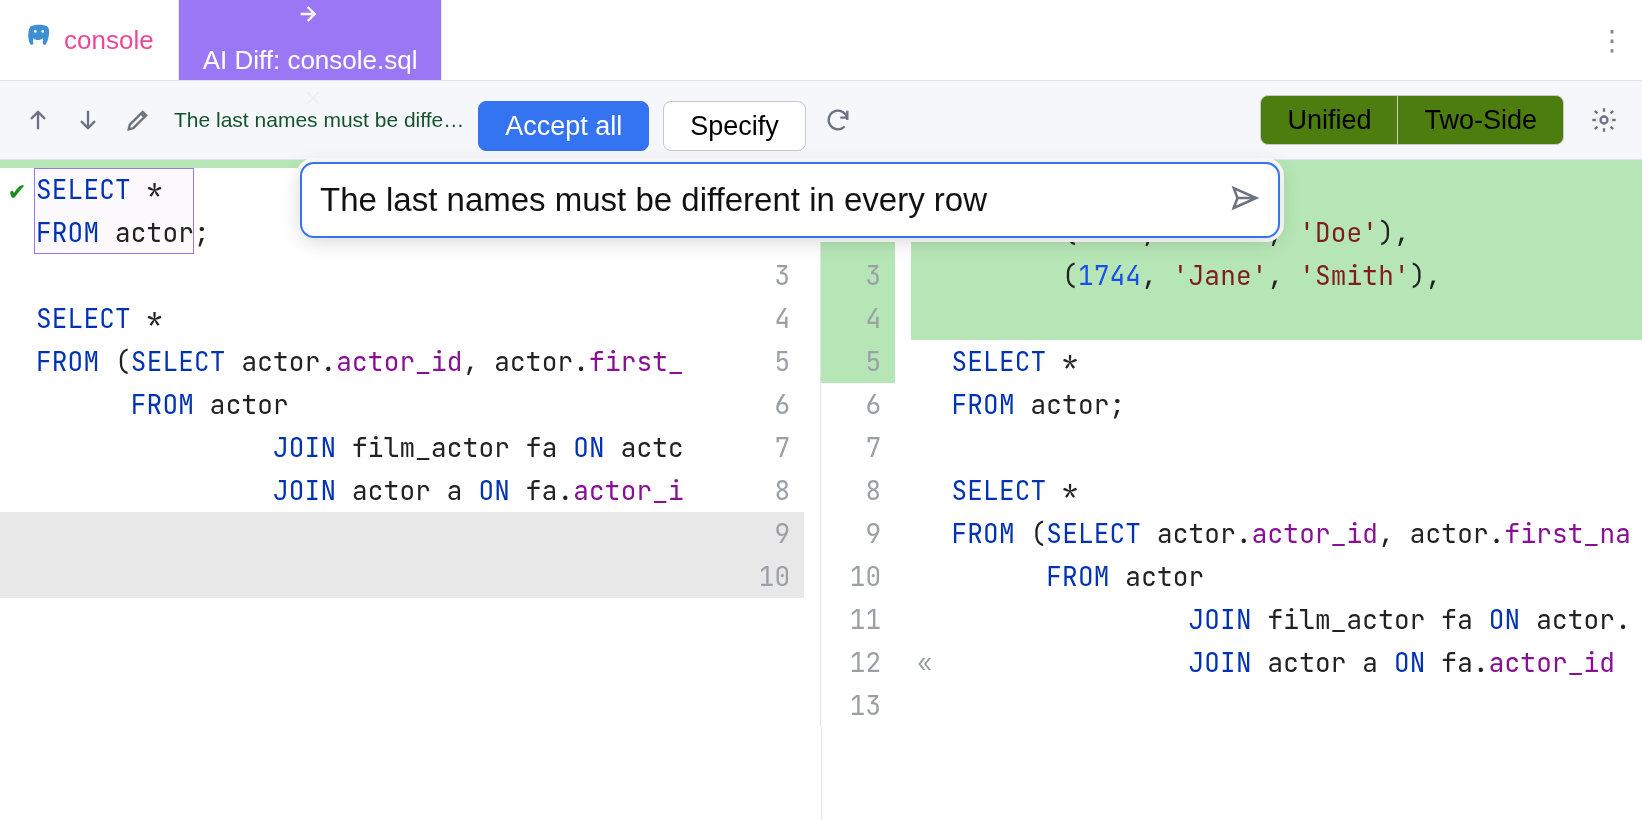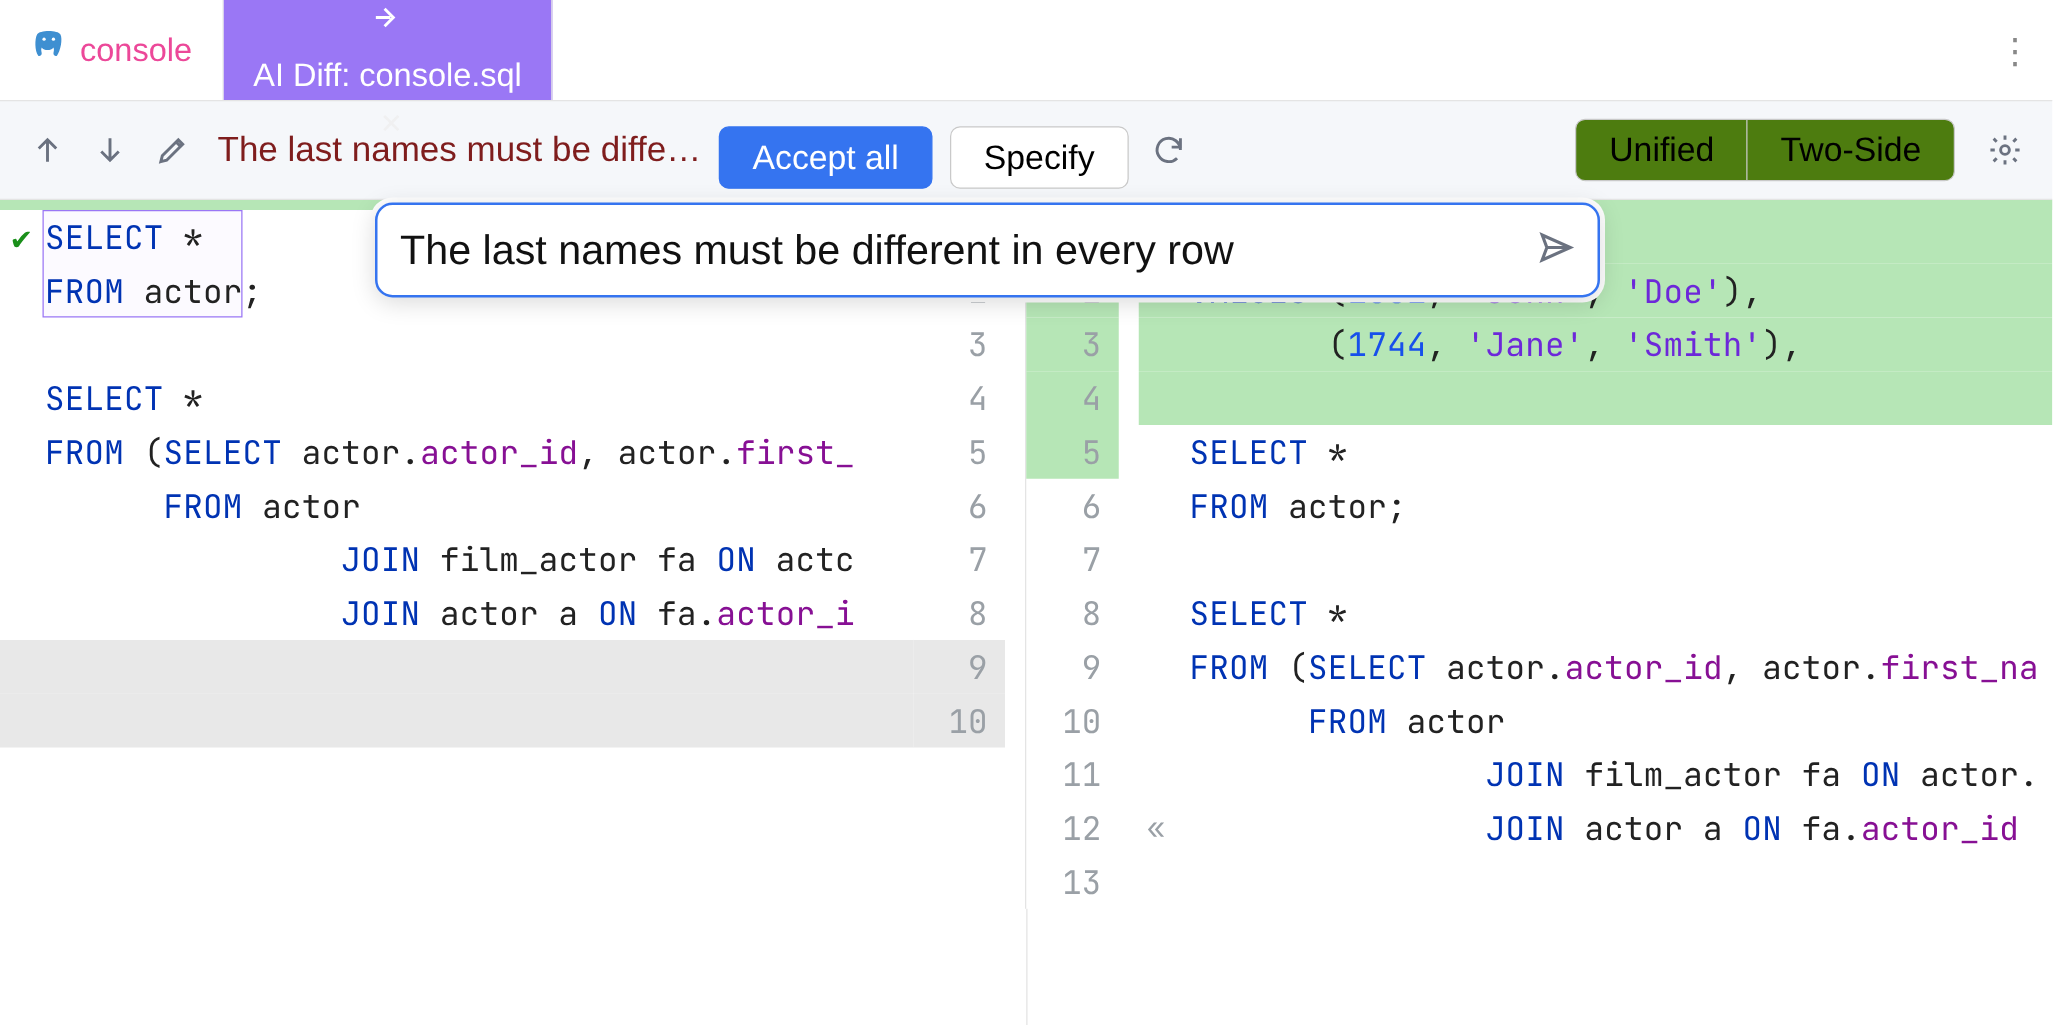--- a/index.html
+++ b/index.html
@@ -14,21 +14,21 @@
   .elephant-icon svg { width: 30px; height: 30px; }
   .diff-icon svg { width: 28px; height: 28px; }
   .close { font-size: 22px; opacity: 0.7; margin-left: 6px; }
   .tabbar-spacer { flex: 1; }
   .kebab { width: 60px; display: flex; align-items: center; justify-content: center; color: #888; font-size: 28px; }
 
   
   .toolbar { display: flex; align-items: center; height: 80px; background: #f5f7fa; border-top: 1px solid #e4e4e4; border-bottom: 1px solid #e4e4e4; padding: 0 20px; gap: 14px; }
   .tb-icon { width: 36px; height: 36px; display: flex; align-items: center; justify-content: center; color: #6b7280; }
   .tb-icon svg { width: 28px; height: 28px; stroke: currentColor; }
-  .prompt-trunc { font-size: 28px; color: #7f1d1d; flex: 0 0 auto; max-width: 400px; white-space: nowrap; overflow: hidden; text-overflow: ellipsis; margin-left: 4px; }
+  .prompt-trunc { font-size: 21px; color: #14532d; flex: 0 0 auto; max-width: 400px; white-space: nowrap; overflow: hidden; text-overflow: ellipsis; margin-left: 4px; }
   .btn { height: 50px; display: inline-flex; align-items: center; padding: 0 26px; font-size: 27px; border-radius: 8px; border: 1px solid #c9c9c9; background: #fff; cursor: pointer; margin-top: 12px; }
   .btn.primary { background: #3574f0; color: #fff; border-color: #3574f0; }
   .toolbar-spacer { flex: 1; }
   .seg { display: flex; height: 50px; border: 1px solid #c9c9c9; border-radius: 8px; overflow: hidden; background: #4d7c0f; }
   .seg-btn { display: flex; align-items: center; padding: 0 26px; font-size: 27px; cursor: pointer; }
   .seg-btn + .seg-btn { border-left: 1px solid #c9c9c9; }
   .gear { color: #6b7280; margin-left: 8px; }
 
   
   .diff-area { position: relative; display: flex; height: calc(820px - 160px); }
@@ -42,21 +42,21 @@
   .code { position: absolute; inset: 0; }
   .line { display: flex; height: 43px; align-items: center; font-size: 26px; }
   .gut-ind { width: 34px; flex: 0 0 auto; display:flex; align-items:center; justify-content:center; }
   .code-text { white-space: pre; flex: 1; padding-left: 2px; letter-spacing: 0.2px; }
   .pane.right .line .code-text { padding-left: 130px; }
   .pane.right .line { position: relative; }
 
   .kw { color: #0033b3; }
   .id { color: #871094; }
   .num { color: #1750eb; }
-  .str { color: #6d28d9; }
+  .str { color: #7f1d1d; }
   .plain { color: #222; }
 
   .hl-added { background: #b6e6b6; }
   .hl-moved { background: #e8e8e8; }
   .sel-box { border: 1px solid #9a77f5; background: #f5f0ff55; position: absolute; }
   .top-green-strip { position:absolute; top:0; left:0; right:0; height:8px; background:#b6e6b6; z-index:1;}
 
   
   .grow { height: 43px; display: flex; align-items: center; justify-content: flex-end; font-size: 26px; color: #9aa0a6; width: 100%; padding-right: 14px;}
   .grow.added { background: #b6e6b6; }

